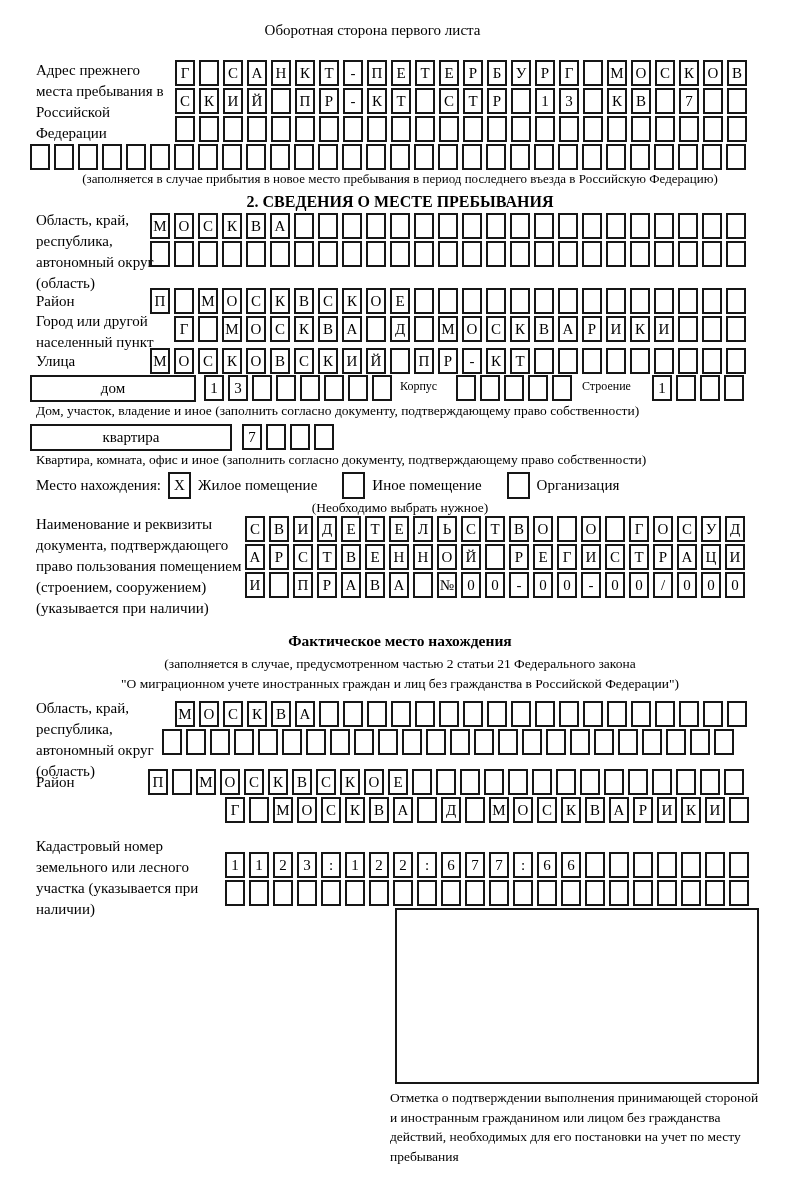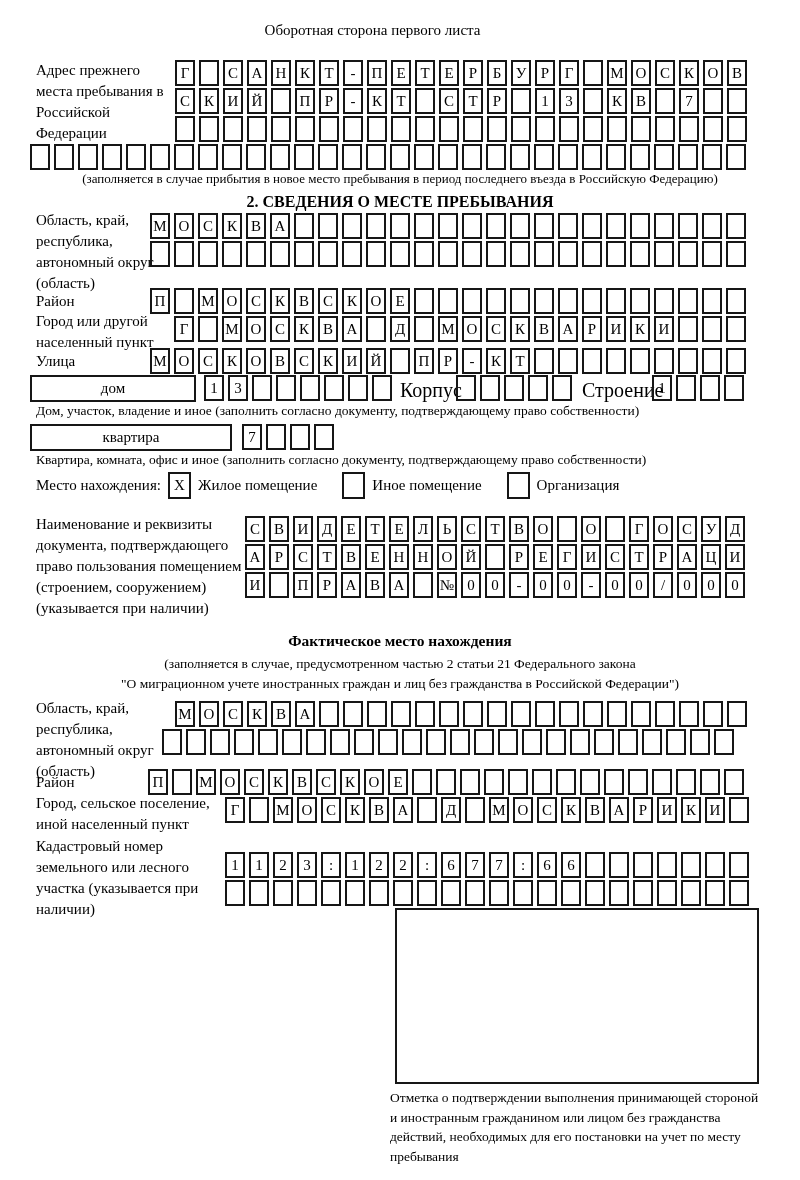--- a/index.html
+++ b/index.html
@@ -25,21 +25,21 @@
     position:absolute;height:27px;border:2px solid #161616;box-sizing:border-box;
     display:flex;align-items:center;justify-content:center;font-size:15px;
   }
   .stay-row{position:absolute;display:flex;align-items:center;font-size:15px;}
   .checkbox{
     flex:none;width:23px;height:27px;border:2px solid #161616;box-sizing:border-box;
     display:flex;align-items:center;justify-content:center;font-size:15px;margin:0 7px;
   }
   .opt-label{margin-right:18px;}
   .stamp{position:absolute;border:2px solid #161616;background:#fff;}
-  .inline-lbl{font-size:20px;position:absolute;}
+  .inline-lbl{font-size:12px;position:absolute;}
 </style>
 </head>
 <body>
 
 <div class="page">
 
   <div class="abs lbl" style="top:20px;left:0;width:745px;text-align:center;">Оборотная сторона первого листа</div>
 
   <div class="abs lbl" style="top:60px;left:36px;width:138px;">Адрес прежнего места пребывания в Российской Федерации</div>
   <div class="boxrow" style="top:60px;left:175px;">
@@ -337,20 +337,21 @@
 
   <div class="stay-row" style="top:472px;left:36px;">
     <span>Место нахождения:</span>
     <span class="checkbox">X</span>
     <span class="opt-label">Жилое помещение</span>
     <span class="checkbox"></span>
     <span class="opt-label">Иное помещение</span>
     <span class="checkbox"></span>
     <span class="opt-label">Организация</span>
   </div>
+  <div class="abs note-m center" style="top:500px;">(Необходимо выбрать нужное)</div>
 
   <div class="abs lbl" style="top:514px;left:36px;width:212px;">Наименование и реквизиты документа, подтверждающего право пользования помещением (строением, сооружением) (указывается при наличии)</div>
   <div class="boxrow" style="top:516px;left:245px;">
       <span class="cell">С</span>
       <span class="cell">В</span>
       <span class="cell">И</span>
       <span class="cell">Д</span>
       <span class="cell">Е</span>
       <span class="cell">Т</span>
       <span class="cell">Е</span>
@@ -496,21 +497,20 @@
       <span class="cell"></span>
       <span class="cell"></span>
       <span class="cell"></span>
       <span class="cell"></span>
       <span class="cell"></span>
       <span class="cell"></span>
       <span class="cell"></span>
       <span class="cell"></span>
     </div>
 
-  <div class="abs lbl" style="top:793px;left:36px;width:195px;">Город, сельское поселение, иной населенный пункт</div>
   <div class="boxrow" style="top:797px;left:225px;">
       <span class="cell">Г</span>
       <span class="cell"></span>
       <span class="cell">М</span>
       <span class="cell">О</span>
       <span class="cell">С</span>
       <span class="cell">К</span>
       <span class="cell">В</span>
       <span class="cell">А</span>
       <span class="cell"></span>

